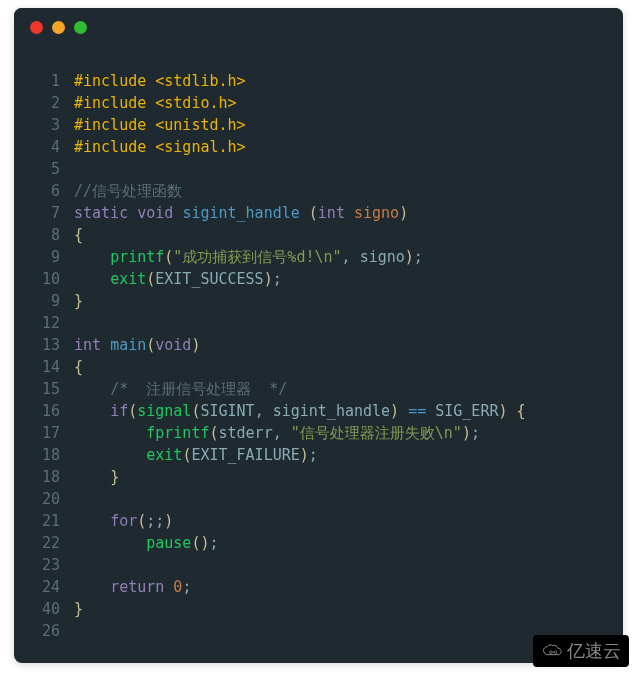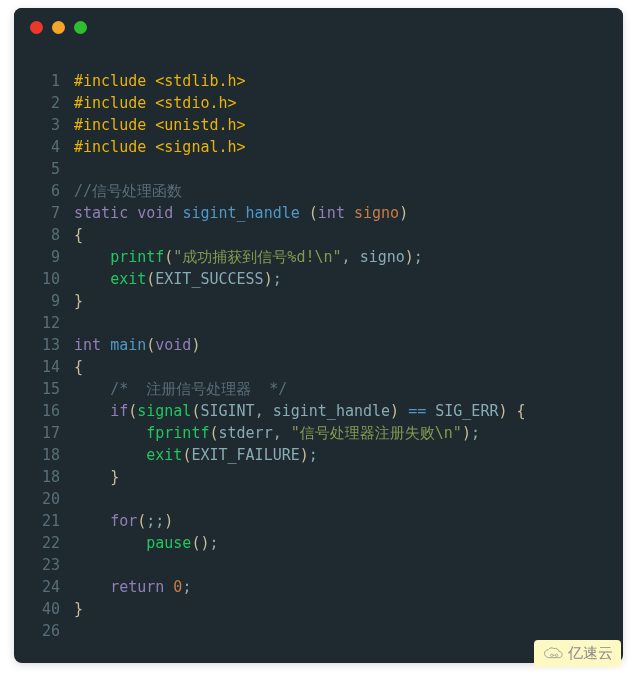--- a/index.html
+++ b/index.html
@@ -73,29 +73,29 @@
     .cm-comment { color: #5a6e78; }
     .cm-number { color: #c87c46; }
     .cm-bracket { color: #c8be96; }
     .cm-punc { color: #8babb4; }
     .cm-op { color: #5098c4; }
     .cm-plain { color: #d4d4d4; }
     .cm-param { color: #c87c46; }
     .watermark {
       position: absolute;
       bottom: 10px;
-      right: 16px;
-      background: #fef9c3;
+      right: 8px;
+      background: #000000;
       padding: 4px 8px;
       display: flex;
       align-items: center;
       gap: 4px;
       color: #888;
       font-family: Arial, sans-serif;
-      font-size: 15px;
+      font-size: 18px;
       border-radius: 4px;
     }
     .watermark svg {
       width: 22px;
       height: 16px;
     }
   </style>
 </head>
 <body>
 

